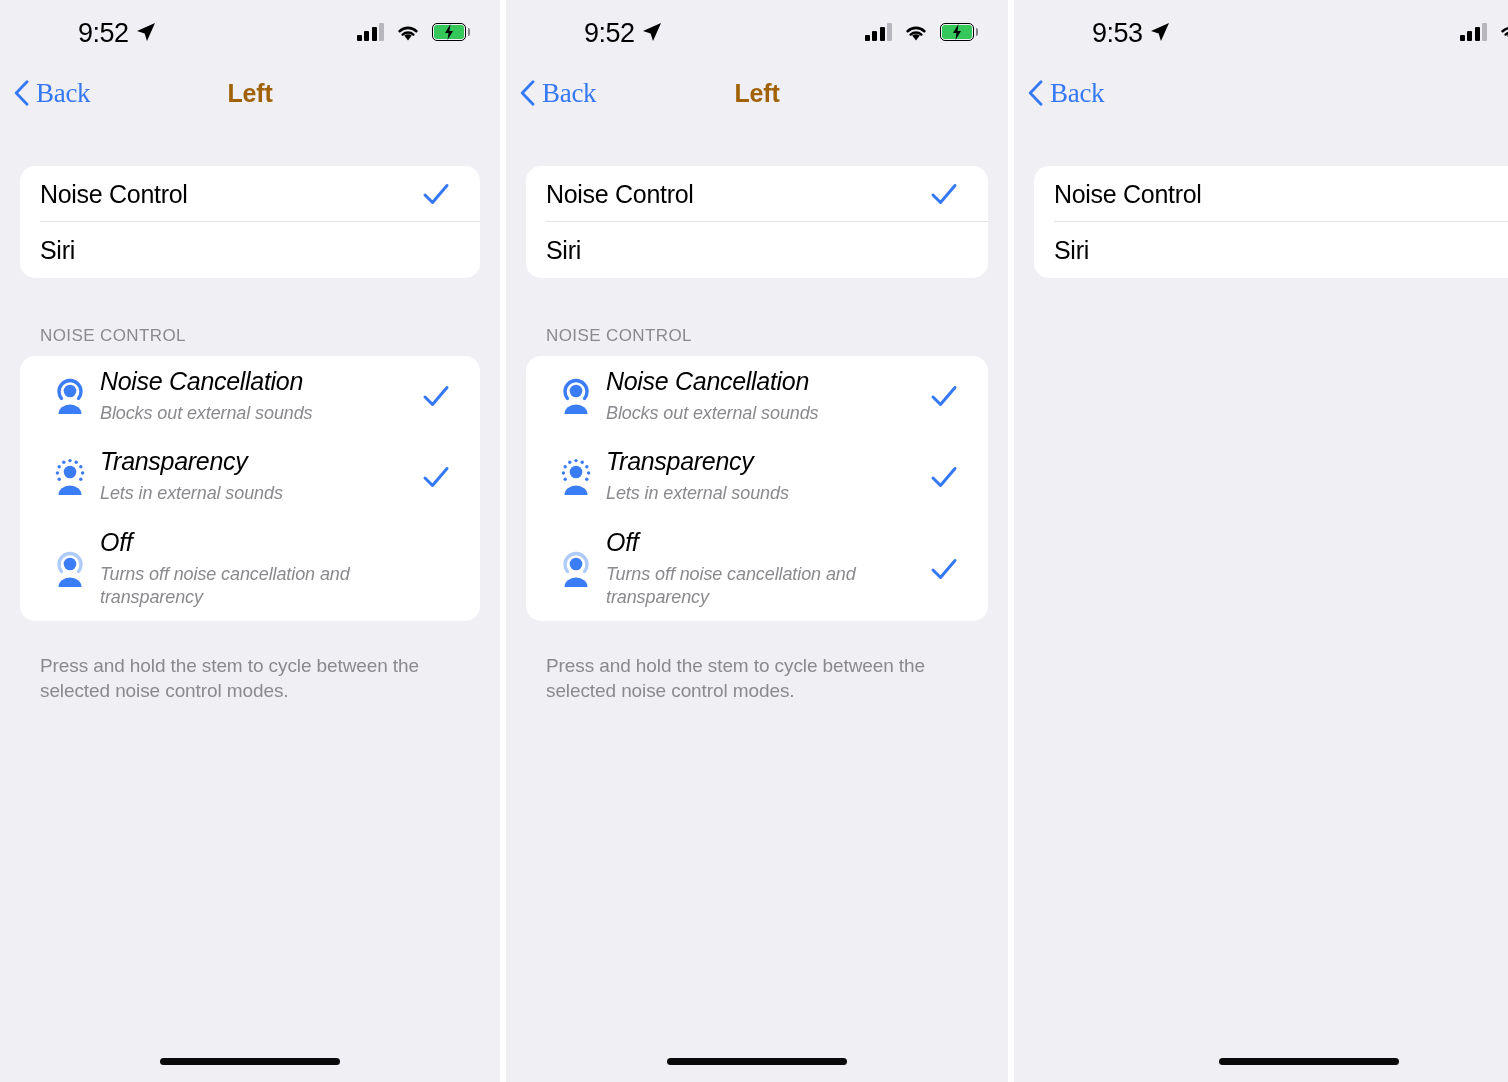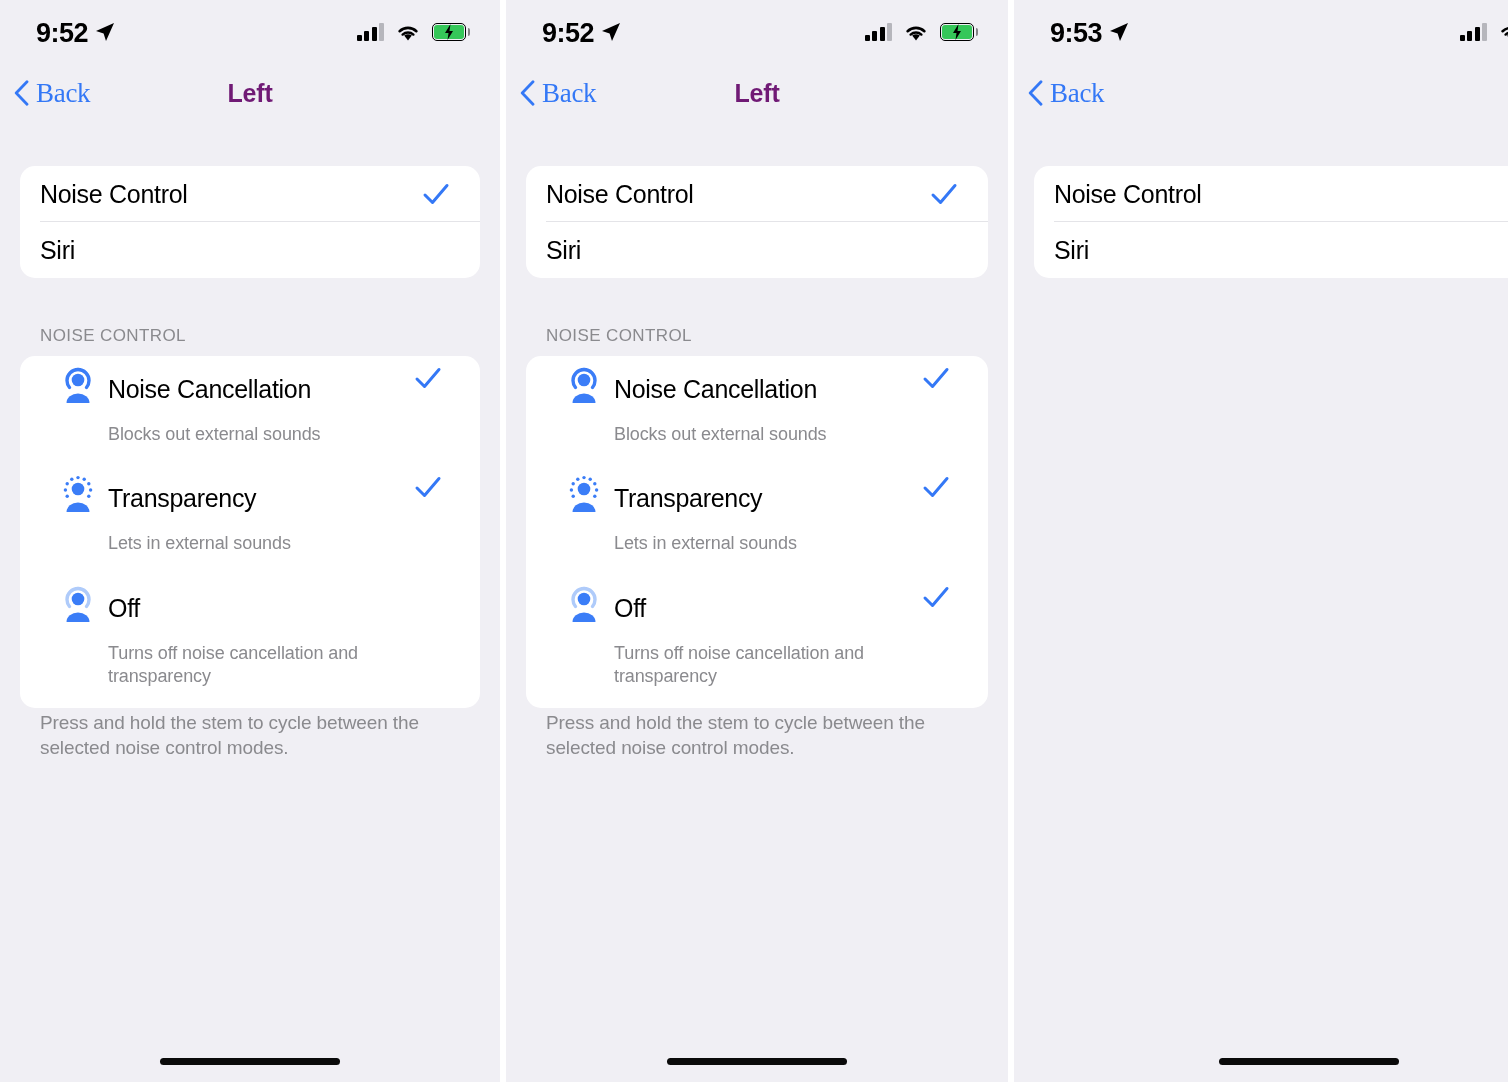--- a/index.html
+++ b/index.html
@@ -29,25 +29,26 @@
   .statusbar {
     height: 64px;
     display: flex;
     align-items: center;
     justify-content: space-between;
     padding: 0 34px 0 36px;
   }
   .sb-left { display: flex; align-items: center; gap: 7px; }
   .sb-time {
     font-size: 27px;
-    font-weight: bold;
+    font-weight: normal;
     letter-spacing: -0.5px;
     color: #000;
     line-height: 1;
     padding-top: 2px;
+    margin-left: 42px;
   }
   .loc-arrow { width: 20px; height: 20px; display: block; }
   .sb-right { display: flex; align-items: center; gap: 11px; }
   .bars { display: flex; align-items: flex-end; gap: 2.5px; height: 18px; }
   .bars i { width: 5px; background: #000; border-radius: 1px; display: block; }
   .bars i:nth-child(1) { height: 6px; }
   .bars i:nth-child(2) { height: 10px; }
   .bars i:nth-child(3) { height: 14px; }
   .bars i:nth-child(4) { height: 18px; background: #B6B6BC; }
   .wifi { width: 26px; height: 19px; display: block; }
@@ -93,21 +94,21 @@
     letter-spacing: -0.3px;
     line-height: 1;
     font-family: Liberation Serif, serif;
   }
   .nav-title {
     position: absolute;
     left: 0; right: 0;
     text-align: center;
     font-size: 25px;
     font-weight: bold;
-    color: #701a75;
+    color: #a16207;
     letter-spacing: -0.2px;
     pointer-events: none;
   }
 
   
   .card {
     margin: 0 20px;
     background: #FFFFFF;
     border-radius: 15px;
     overflow: hidden;
@@ -133,21 +134,21 @@
     font-size: 25px;
     color: #000;
     letter-spacing: -0.3px;
     line-height: 1.2;
   }
   .row-sub {
     font-size: 18px;
     color: #8A8A8E;
     letter-spacing: -0.1px;
     line-height: 1.3;
-    margin-top: 19px;
+    margin-top: 6px;
   }
   .simple-row { height: 56px; }
   .simple-row .row-body { flex: 1; display: flex; align-items: center; }
 
   .check {
     width: 28px; height: 28px;
     margin-left: auto;
     margin-right: 30px;
     flex: 0 0 auto;
   }
@@ -156,44 +157,45 @@
   
   .section-head {
     font-size: 17px;
     color: #8A8A8E;
     letter-spacing: 0.4px;
     padding: 0 0 10px 40px;
     margin-top: 48px;
   }
   .nc-row {
     display: flex;
-    align-items: flex-start;
+    align-items: center;
     position: relative;
-    padding: 8px;
+    padding: 0;
     min-height: 73px;
+    font-style: italic;
   }
   .nc-icon {
     width: 60px;
     display: flex;
     justify-content: center;
     align-items: center;
     flex: 0 0 60px;
     margin-left: 20px;
   }
   .nc-icon svg { width: 40px; height: 42px; display: block; }
   .nc-text { flex: 1; padding: 10px 0 11px 0; }
   .nc-text .row-sub { max-width: 310px; }
   .nc-row.narrow .nc-text .row-sub { max-width: 250px; }
 
   .footnote {
     font-size: 19px;
     color: #8A8A8E;
     line-height: 1.35;
     letter-spacing: -0.1px;
-    padding: 2px 42px 0 40px;
+    padding: 32px 42px 0 40px;
     max-width: 480px;
   }
 
   
   .home-ind {
     position: absolute;
     bottom: 17px;
     left: 50%;
     transform: translateX(-50%);
     width: 180px; height: 7px;

